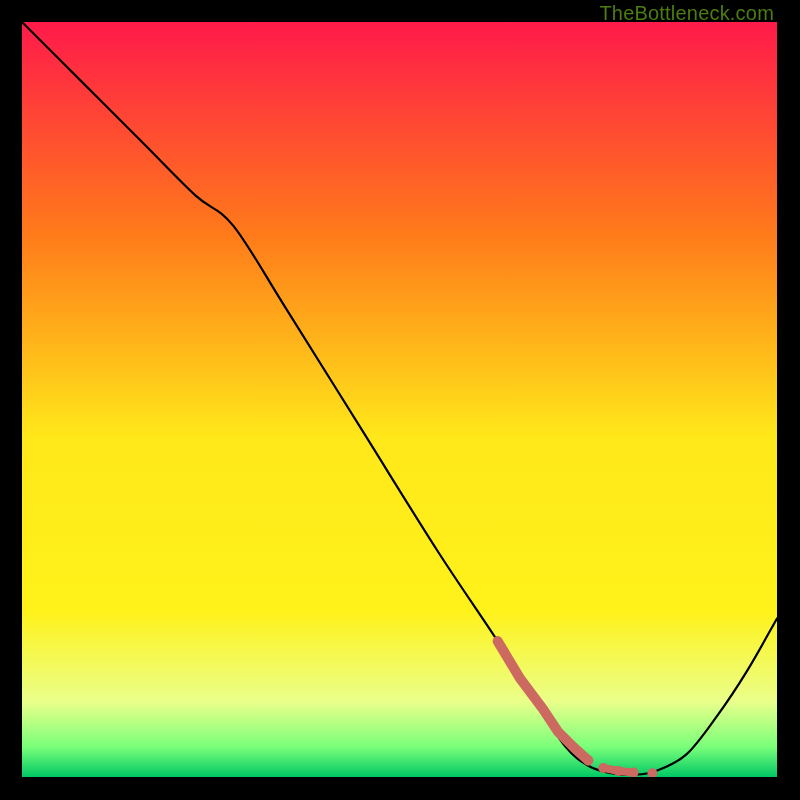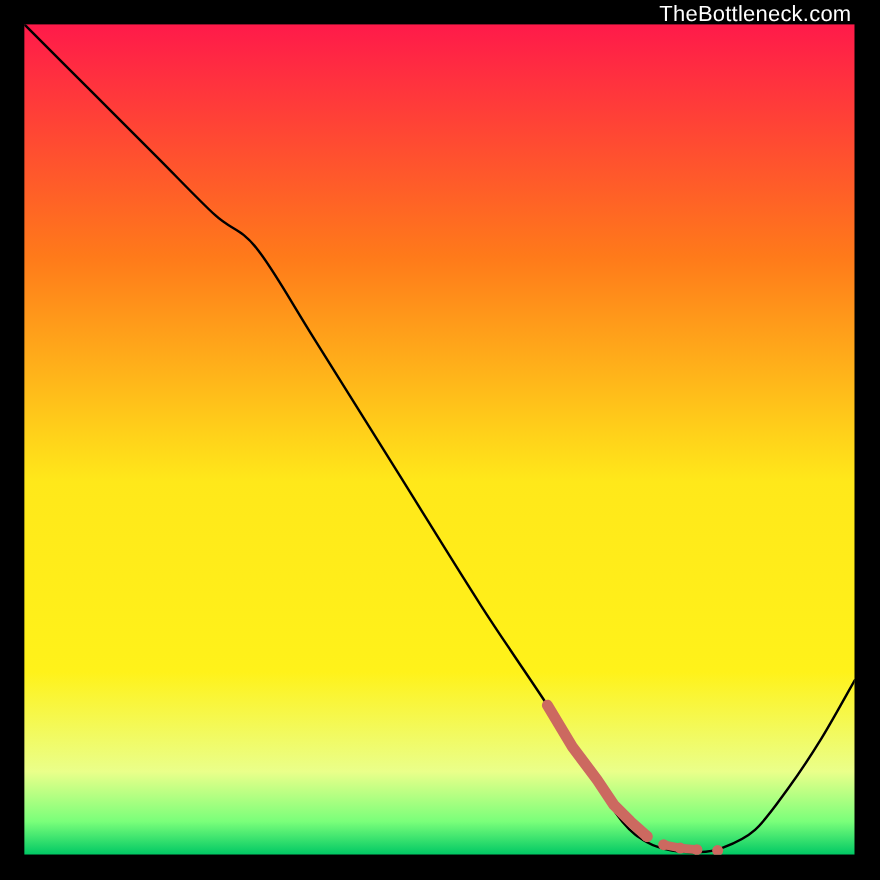--- a/index.html
+++ b/index.html
@@ -17,21 +17,21 @@
     width: 755px;
     height: 755px;
     background: #000;
   }
   .watermark {
     position: absolute;
     right: 26px;
     top: 2px;
     font-family: Arial, Helvetica, sans-serif;
     font-size: 20px;
-    color: #ffffff;
+    color: #4d7c0f;
     letter-spacing: 0.2px;
     font-weight: 500;
   }
   svg {
     position: absolute;
     left: 0;
     top: 0;
   }
 </style>
 </head>

